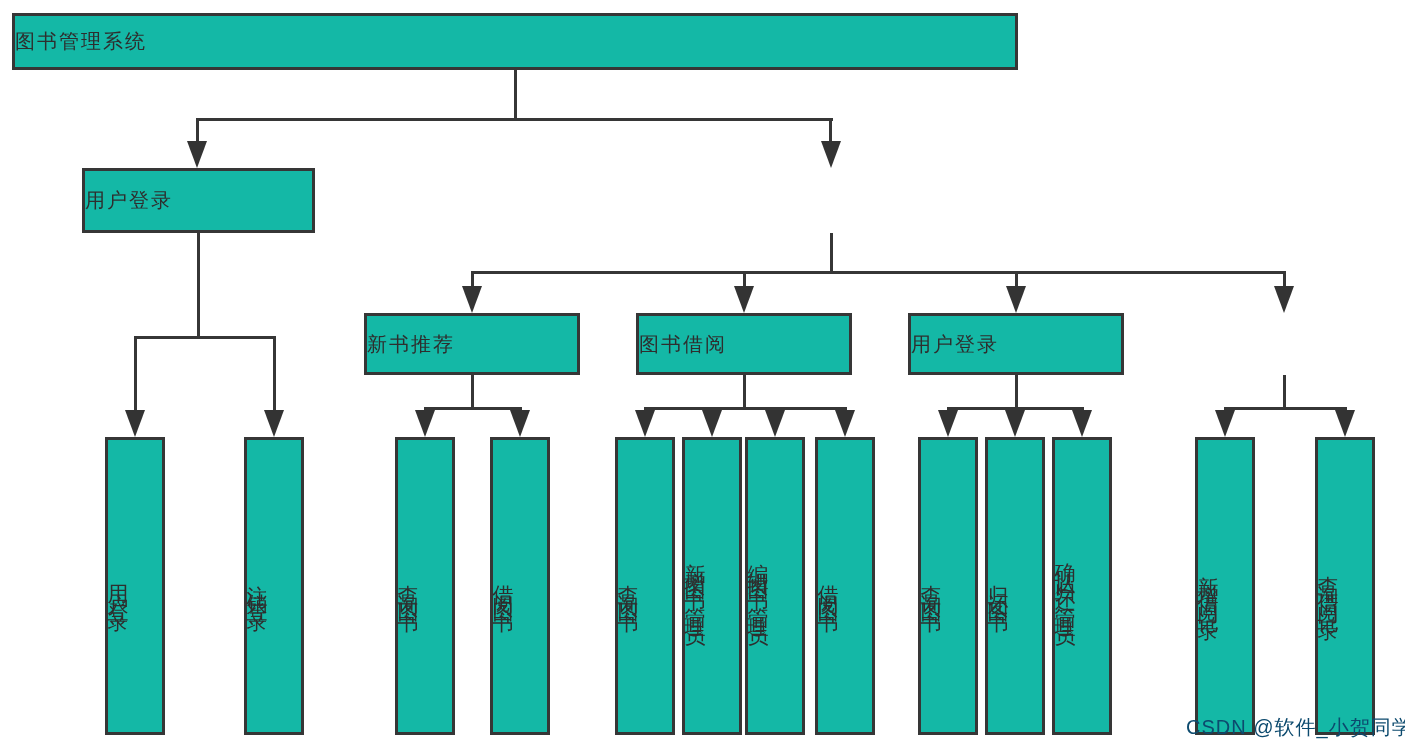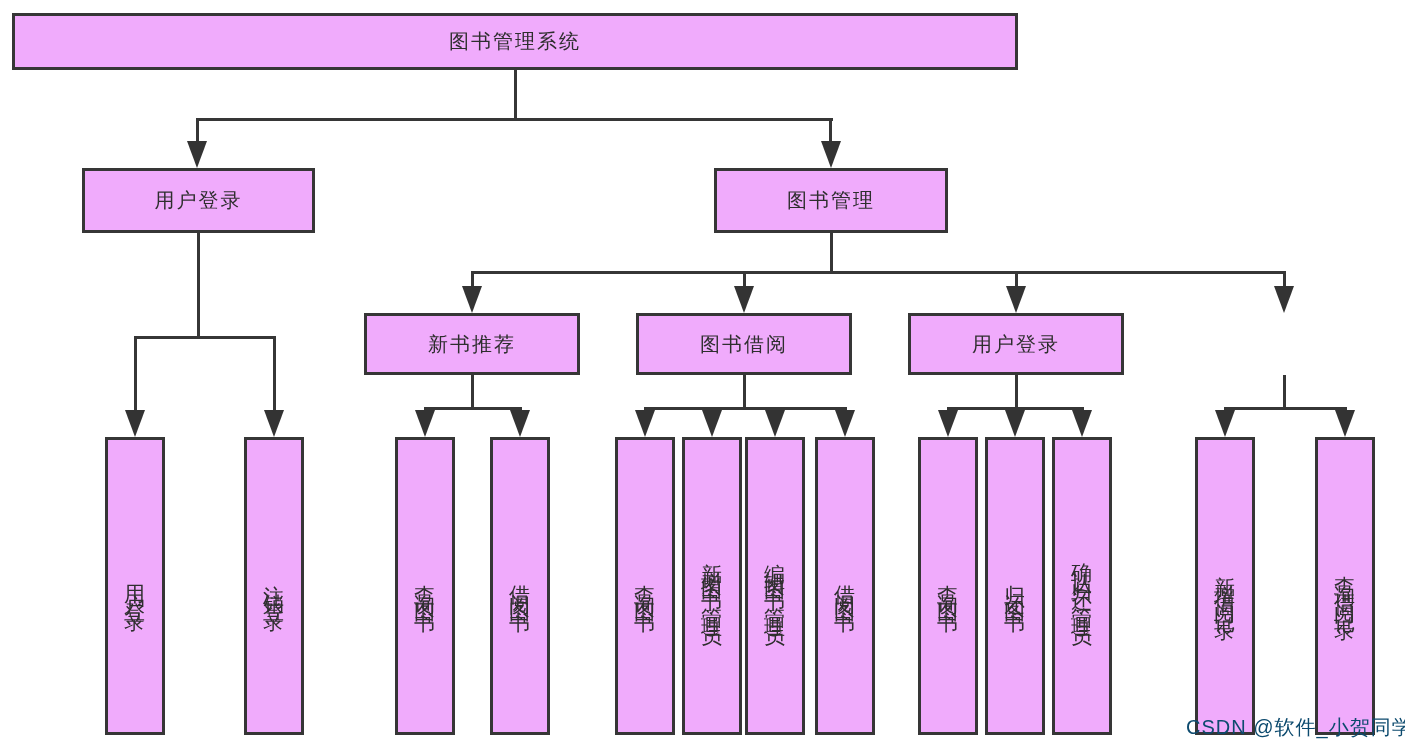--- a/index.html
+++ b/index.html
@@ -6,23 +6,23 @@
   #canvas{
     position:relative;
     width:1405px;height:747px;
     background:#ffffff;
     font-family:"Liberation Sans", sans-serif;
     overflow:hidden;
   }
   .box{
     position:absolute;
     border:3px solid #363636;
-    background:#f0abfc;
+    background:#14b8a6;
     box-sizing:border-box;
-    display:flex;align-items:center;justify-content:center;
+    display:flex;align-items:center;
     color:#2e2e2e;
   }
   .hlabel{font-size:20px;letter-spacing:2px;white-space:nowrap;}
   .vlabel{
     writing-mode:vertical-rl;
     text-orientation:mixed;
     font-size:21px;
     letter-spacing:9px;
     line-height:1;
     color:#2e2e2e;
@@ -55,23 +55,20 @@
 
   <div class="line" style="left:514px;top:70px;width:3px;height:48px;"></div>
   <div class="line" style="left:196px;top:118px;width:637px;height:3px;"></div>
   <div class="line" style="left:196px;top:118px;width:3px;height:28px;"></div>
   <div class="arrow" style="left:187px;top:141px;"></div>
   <div class="line" style="left:829px;top:118px;width:3px;height:28px;"></div>
   <div class="arrow" style="left:821px;top:141px;"></div>
 
   <div class="box" style="left:82px;top:168px;width:233px;height:65px;">
     <span class="hlabel">用户登录</span>
-  </div>
-  <div class="box" style="left:714px;top:168px;width:234px;height:65px;">
-    <span class="hlabel">图书管理</span>
   </div>
 
   <div class="line" style="left:197px;top:233px;width:3px;height:103px;"></div>
   <div class="line" style="left:134px;top:336px;width:142px;height:3px;"></div>
   <div class="line" style="left:134px;top:336px;width:3px;height:79px;"></div>
   <div class="arrow" style="left:125px;top:410px;"></div>
   <div class="line" style="left:273px;top:336px;width:3px;height:79px;"></div>
   <div class="arrow" style="left:264px;top:410px;"></div>
 
   <div class="line" style="left:830px;top:233px;width:3px;height:38px;"></div>

